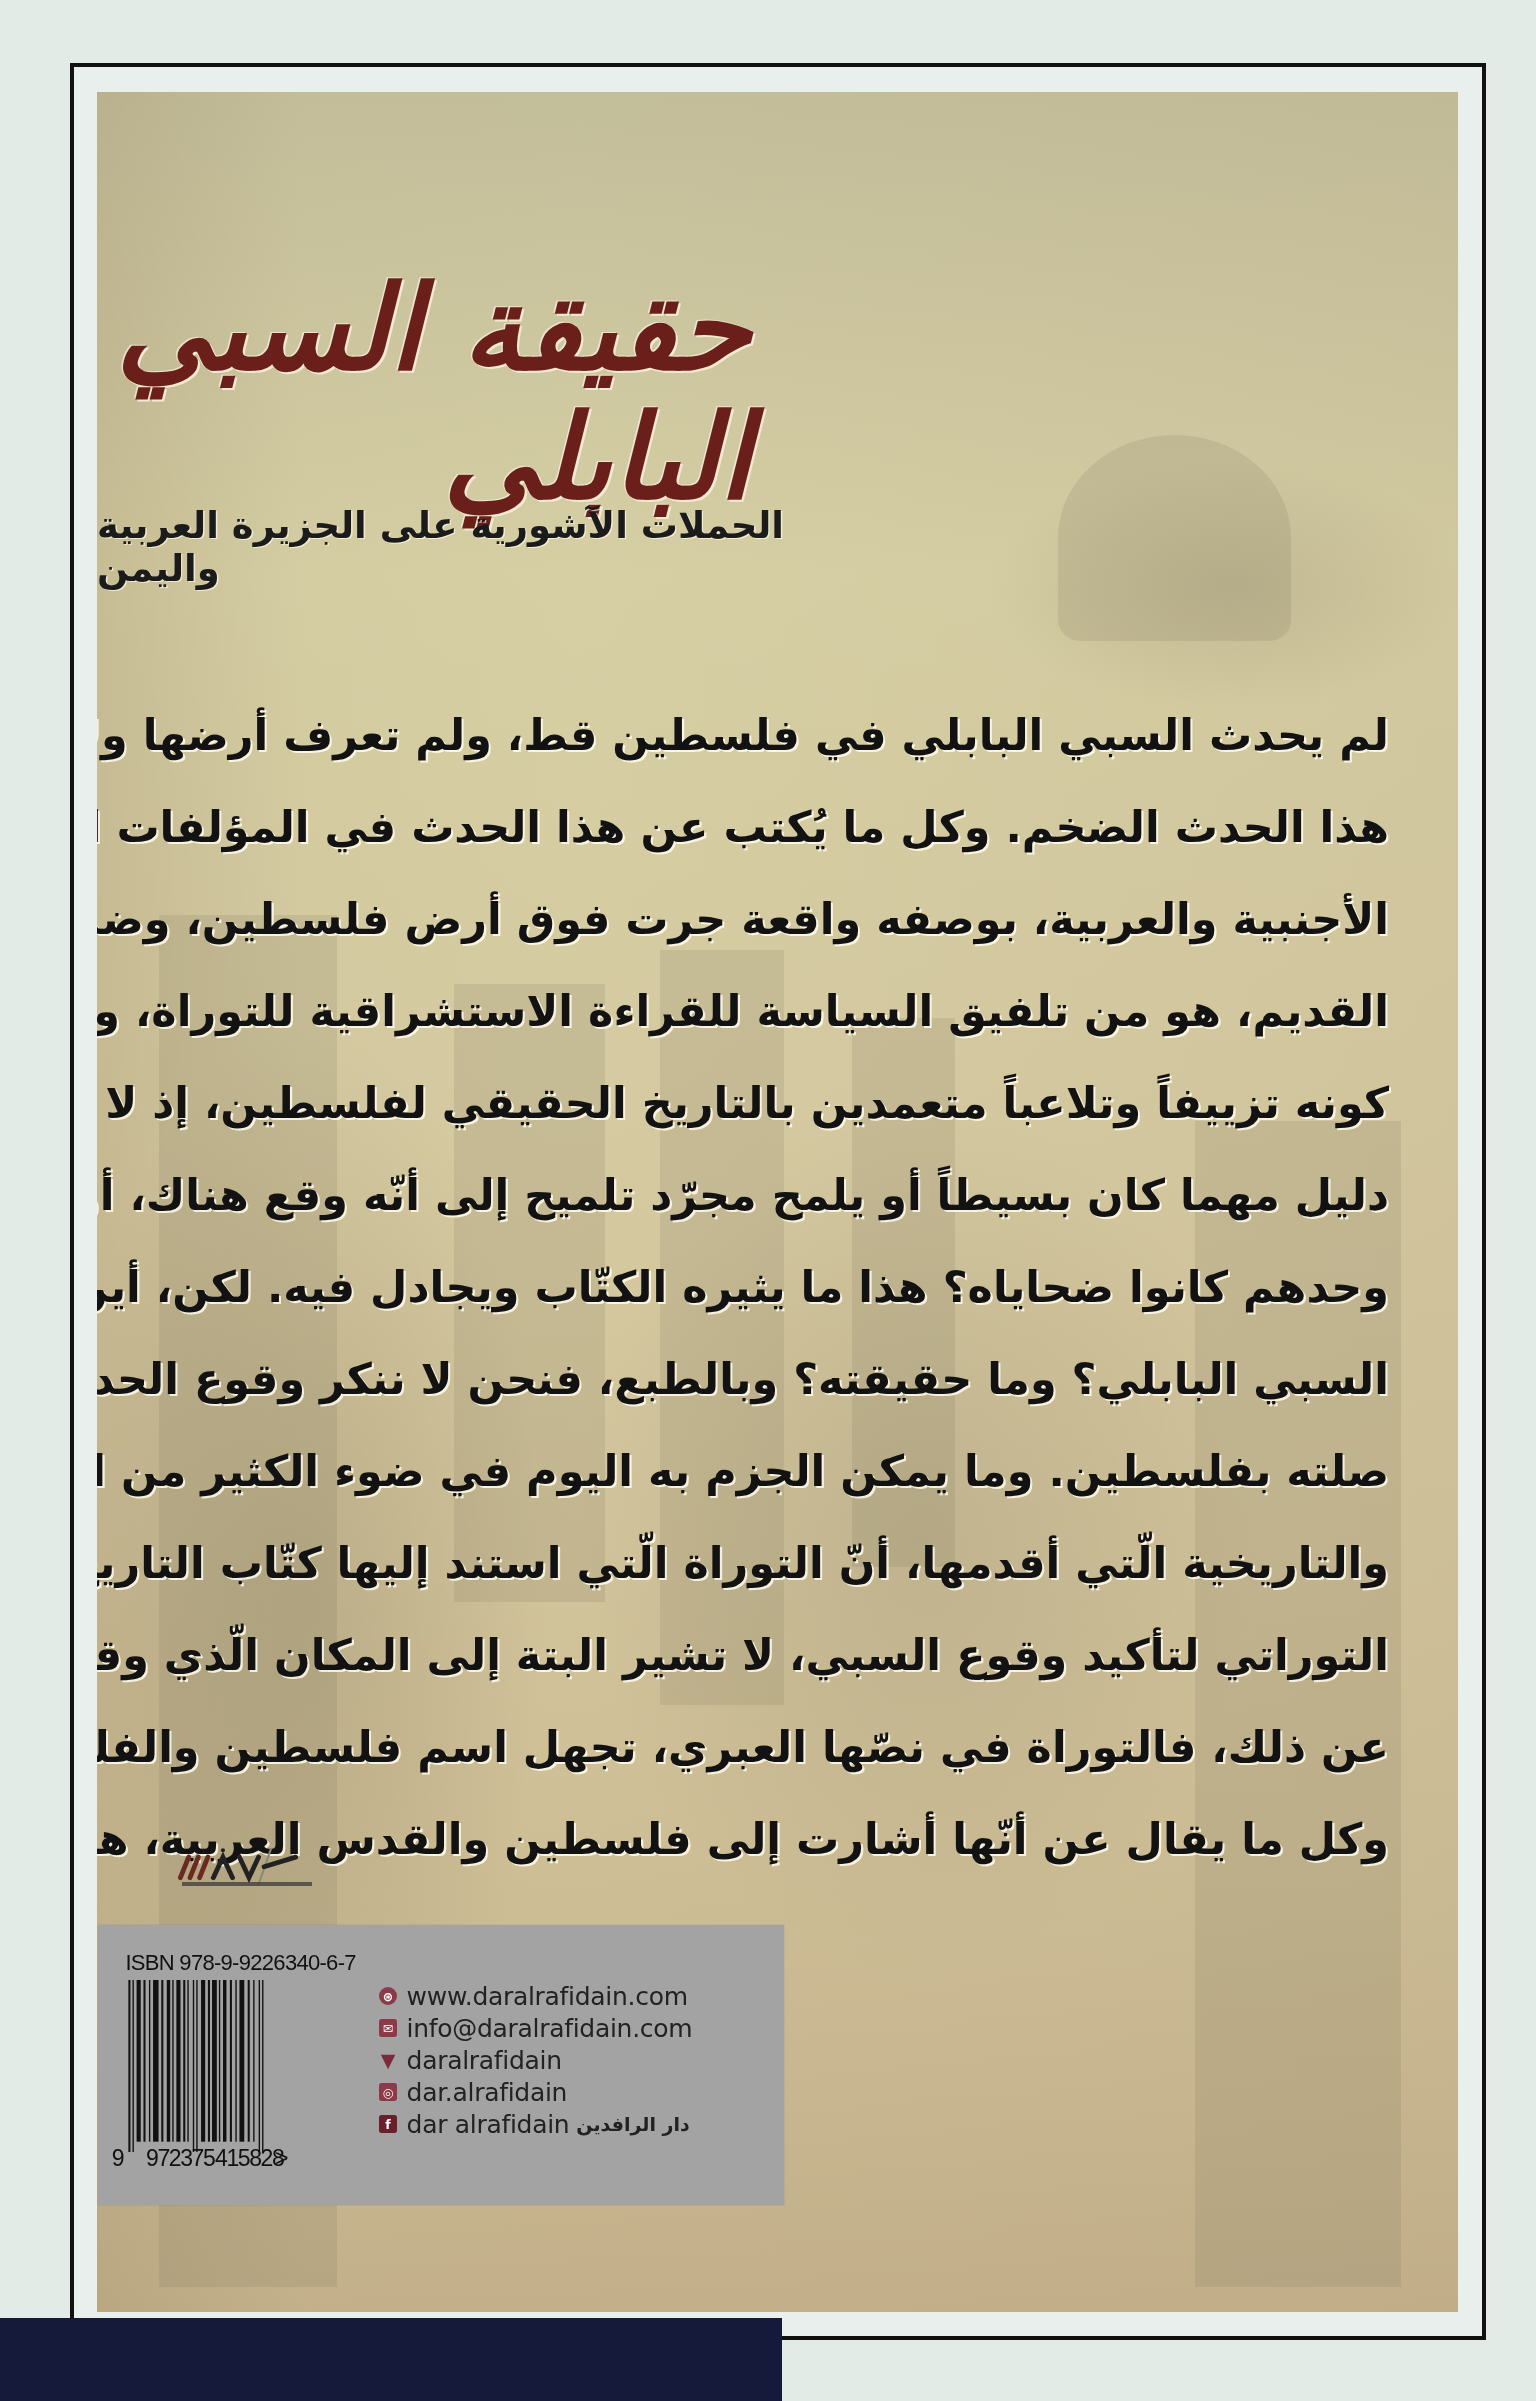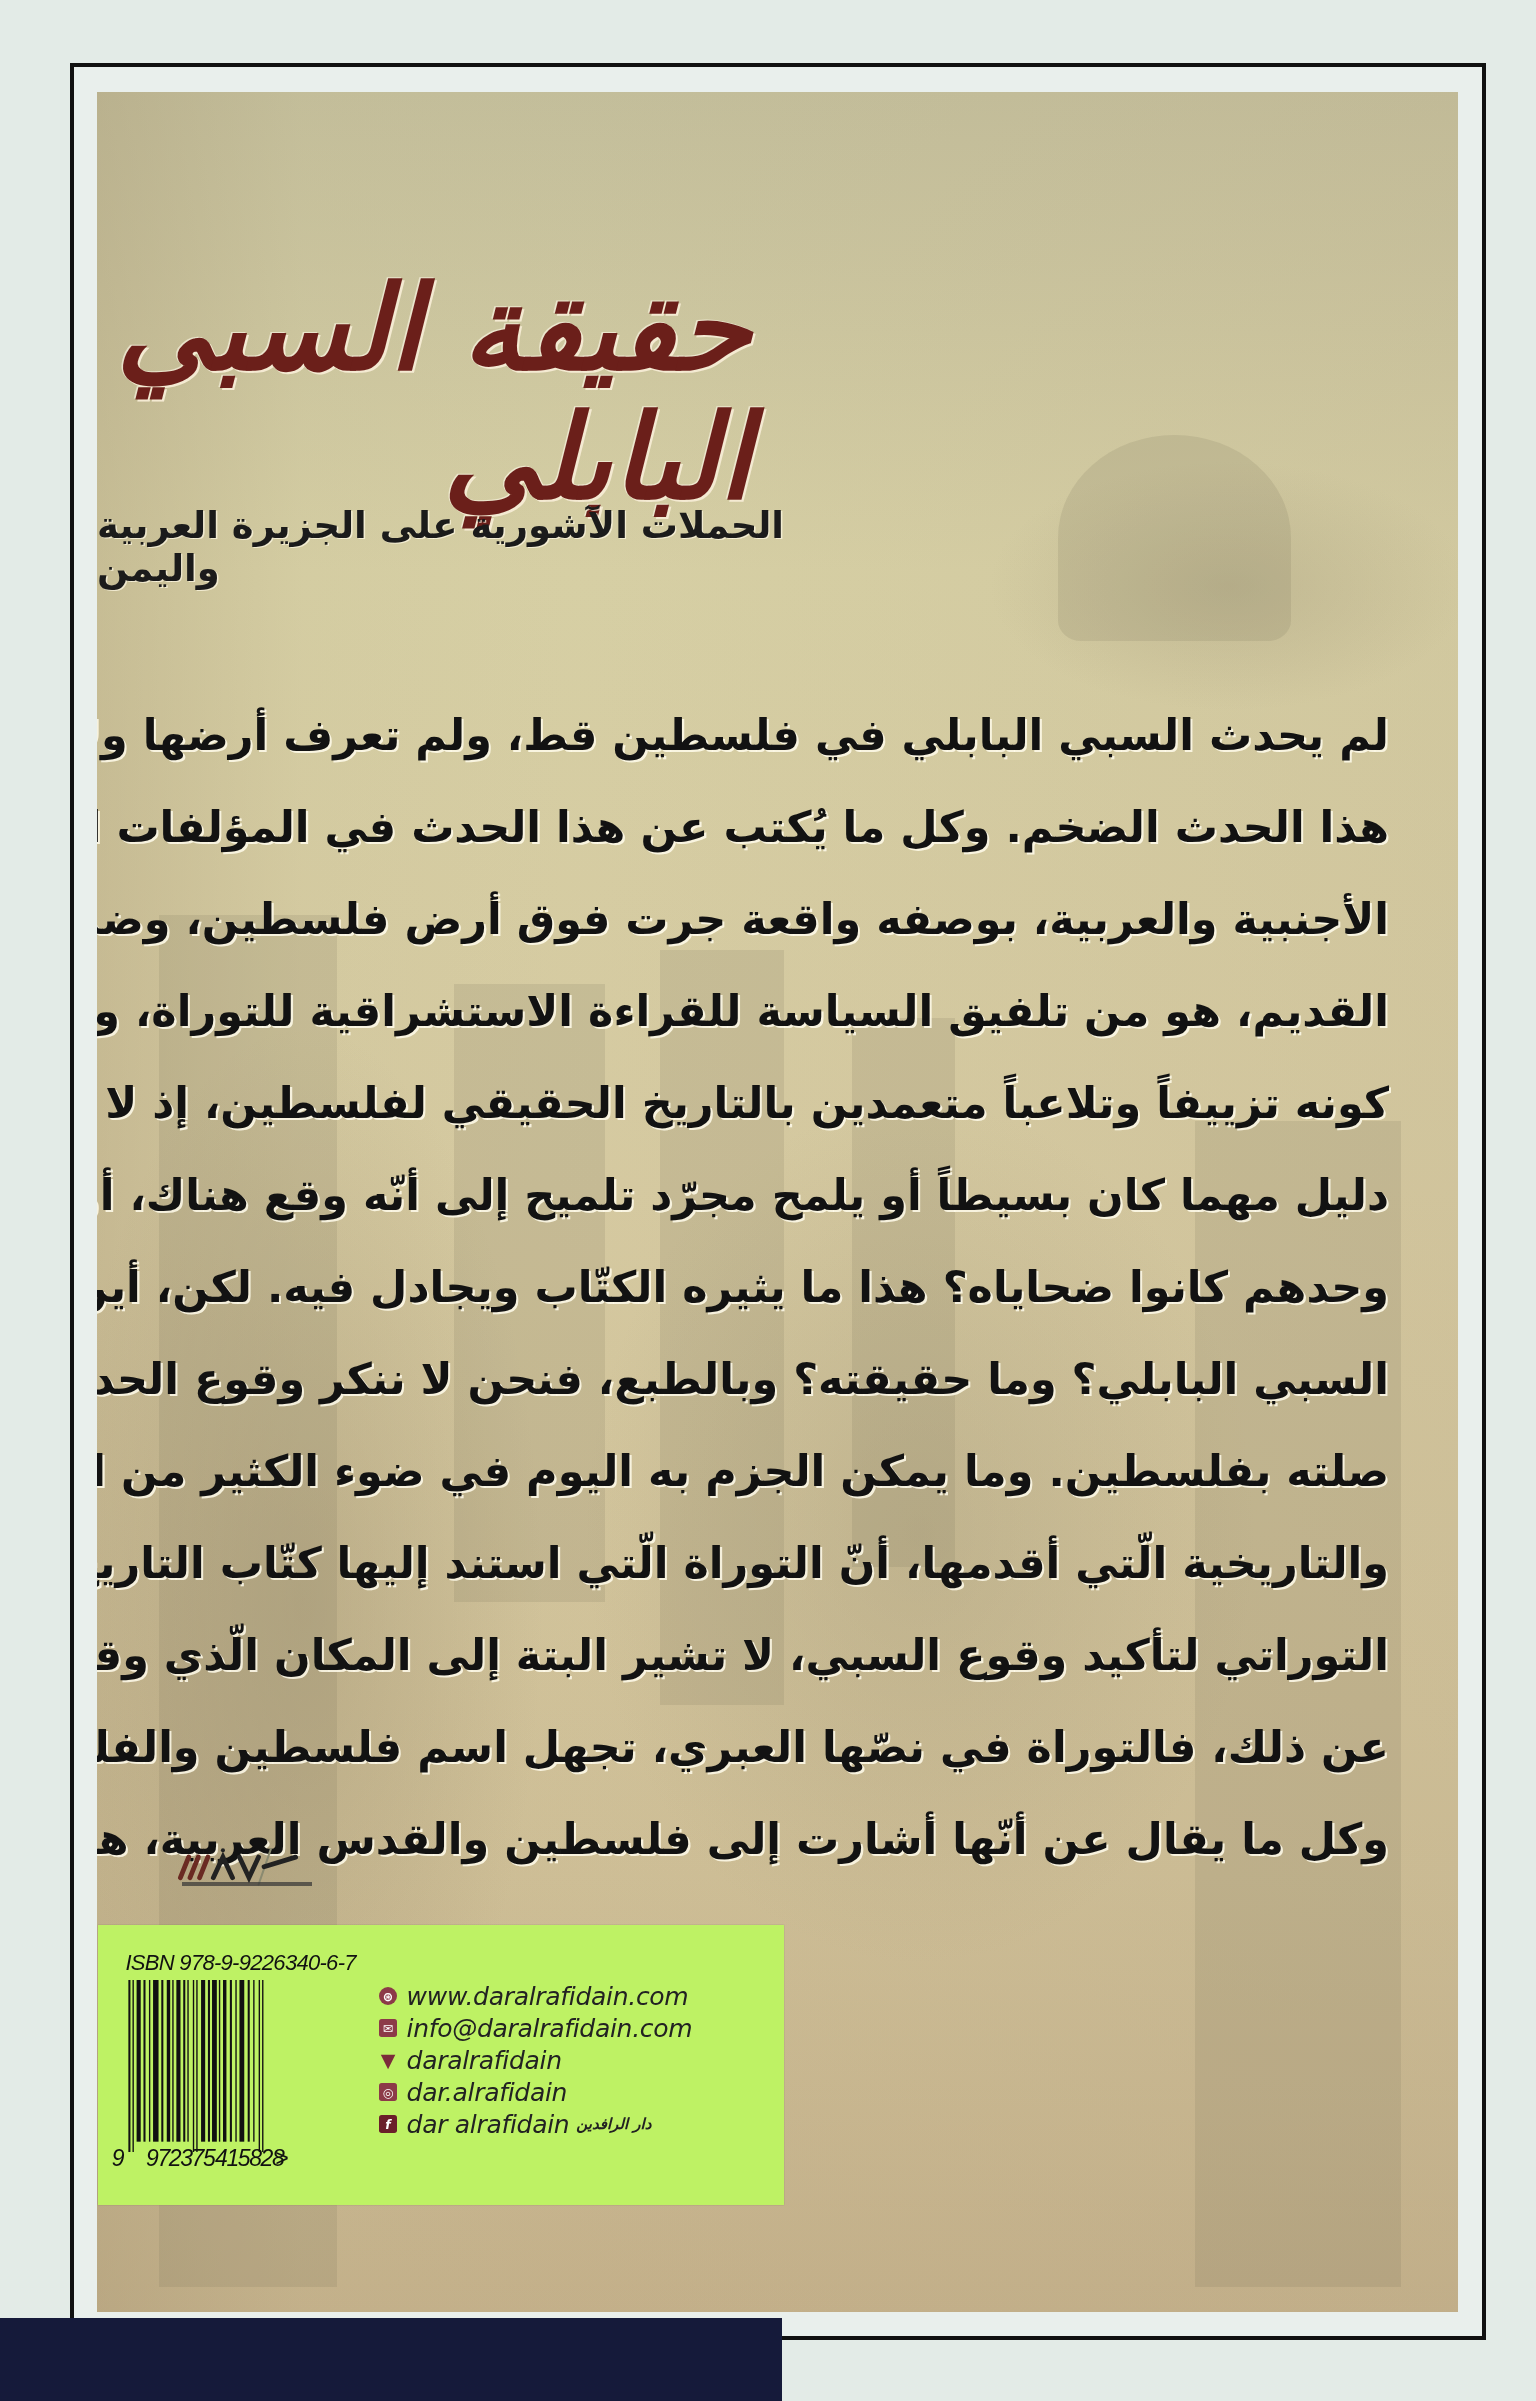--- a/index.html
+++ b/index.html
@@ -39,38 +39,38 @@
     font-family:"DejaVu Sans", sans-serif; font-weight:bold; font-size:43px; line-height:92px;
     color:#121212; text-shadow: 2.1px 2.1px 0 rgba(255,252,235,0.85);
   }
   .body-line { display:block; white-space:nowrap; text-align:right; }
   .logo {
     position:absolute; left:168px; top:1842px; width:151px; height:48px;
   }
   .logo-caption { position:absolute; left:13.7px; top:40px; width:130px; height:4.1px; background:#333; opacity:0.7; }
   .isbn-box {
     position:absolute; left:98px; top:1925px; width:686px; height:280px;
-    background:#bef264; box-shadow:0 0 1.4px rgba(0,0,0,0.2);font-style:italic;
+    background:#a3a3a3; box-shadow:0 0 1.4px rgba(0,0,0,0.2);
   }
   .isbn-label {
     position:absolute; left:27.4px; top:25px; font-family:"Liberation Sans", sans-serif;
     font-size:22px; color:#111; letter-spacing:-0.7px;
   }
   .barcode { position:absolute; left:29px; top:55px; width:144px; height:172px; }
   .bar-digits { position:absolute; top:220px; font-family:"Liberation Sans", sans-serif; font-size:23px; color:#111; letter-spacing:-1.4px; }
   .contacts { position:absolute; left:281px; top:55px; }
   .contact-row { display:flex; align-items:center; height:32px; margin-bottom:0; }
   .contact-icon {
     width:18px; height:18px; margin-right:9.6px; display:inline-flex; align-items:center; justify-content:center;
     font-size:12.4px; color:#fff; background:#8c3a48; border-radius:50%; font-weight:bold;
   }
   .contact-icon.sq { border-radius:2.7px; }
   .contact-icon.plain { background:none; color:#7b2c3a; font-size:19px; }
   .contact-text { font-family:"DejaVu Sans", sans-serif; font-size:25px; color:#222; letter-spacing:-0.3px; }
-  .contact-ar { font-family:"DejaVu Sans", sans-serif; font-size:15px; color:#222; margin-left:6.9px; font-weight:bold; direction:rtl; }
+  .contact-ar { font-family:"DejaVu Sans", sans-serif; font-size:19px; color:#222; margin-left:6.9px; font-weight:bold; direction:rtl; }
   .navy-bar { position:absolute; left:0; top:2318px; width:782px; height:84px; background:#151a3a; }
 </style>
 </head>
 <body>
 
 <div class="frame"></div>
 
 <div class="cover">
 
   <div class="bldg" style="left:62px;top:823px;width:178px;height:1372px;"></div>

